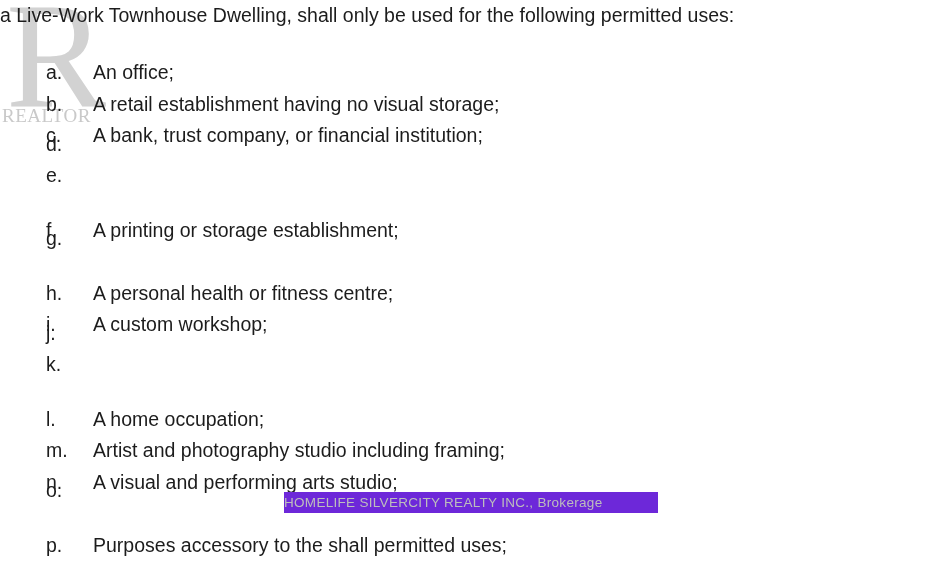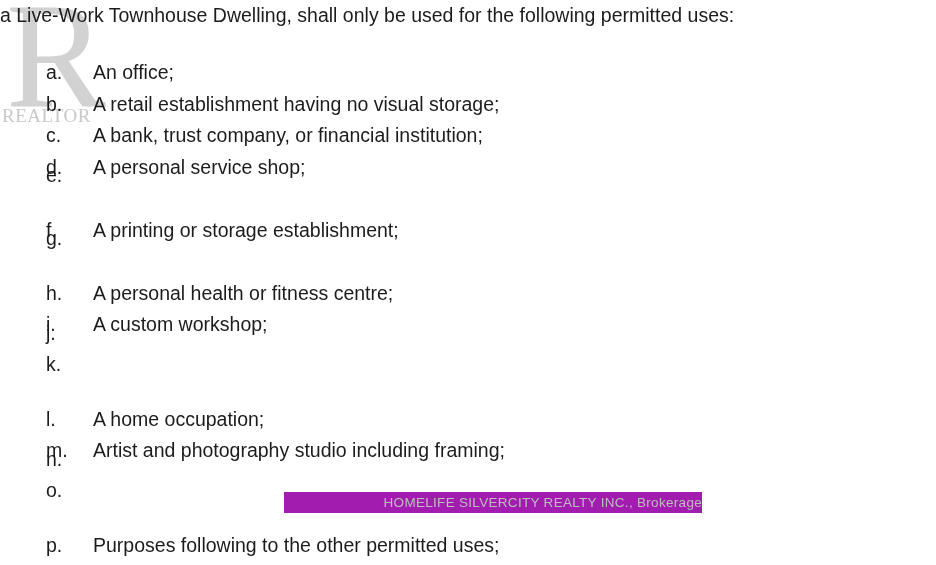--- a/index.html
+++ b/index.html
@@ -44,28 +44,28 @@
     user-select: none;
     pointer-events: none;
     z-index: 0;
   }
 
   
   .wm-brokerage {
     position: absolute;
     left: 284px;
     top: 492px;
-    width: 418px;
+    width: 374px;
     height: 21px;
-    background: #a21caf;
+    background: #6d28d9;
     color: #bdbdbd;
     font-size: 13.5px;
     letter-spacing: 0.3px;
     line-height: 21px;
-    text-align: right;
+    text-align: left;
     white-space: nowrap;
     user-select: none;
     pointer-events: none;
     z-index: 2;
   }
 
   
   .doc {
     position: relative;
     z-index: 1;
@@ -121,21 +121,20 @@
     <div class="item">
       <span class="marker">b.</span>
       <span class="text">A retail establishment having no visual storage;</span>
     </div>
     <div class="item">
       <span class="marker">c.</span>
       <span class="text">A bank, trust company, or financial institution;</span>
     </div>
     <div class="item">
       <span class="marker">d.</span>
-      <span class="text">A personal service shop;</span>
     </div>
     <div class="item">
       <span class="marker">e.</span>
     </div>
     <div class="item">
       <span class="marker">f.</span>
       <span class="text">A printing or storage establishment;</span>
     </div>
     <div class="item">
       <span class="marker">g.</span>
@@ -157,24 +156,25 @@
     <div class="item">
       <span class="marker">l.</span>
       <span class="text">A home occupation;</span>
     </div>
     <div class="item">
       <span class="marker">m.</span>
       <span class="text">Artist and photography studio including framing;</span>
     </div>
     <div class="item">
       <span class="marker">n.</span>
+      <span class="text">A visual and performing arts studio;</span>
     </div>
     <div class="item">
       <span class="marker">o.</span>
     </div>
     <div class="item">
       <span class="marker">p.</span>
-      <span class="text">Purposes following to the other permitted uses;</span>
+      <span class="text">Purposes accessory to the shall permitted uses;</span>
     </div>
   </div>
 </div>
 
 <div class="wm-brokerage">HOMELIFE SILVERCITY REALTY INC., Brokerage</div>
 
 </body></html>

